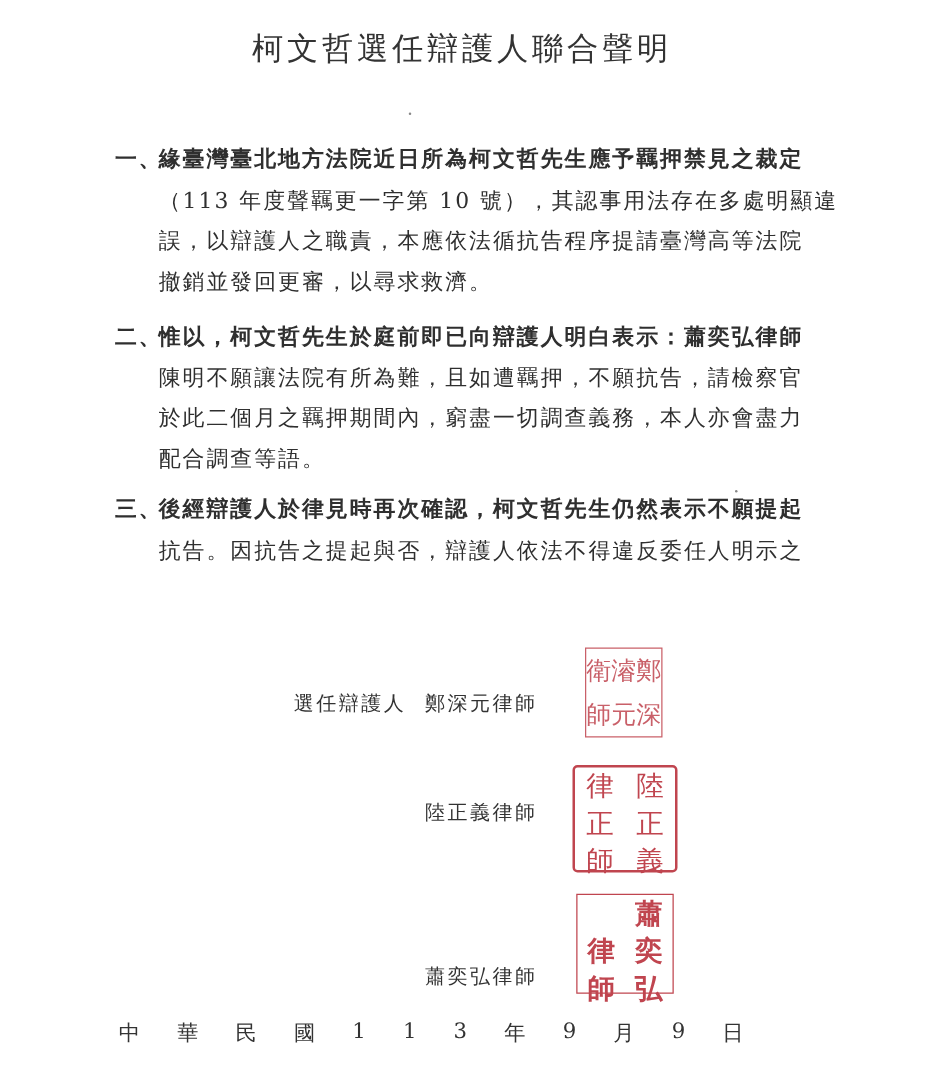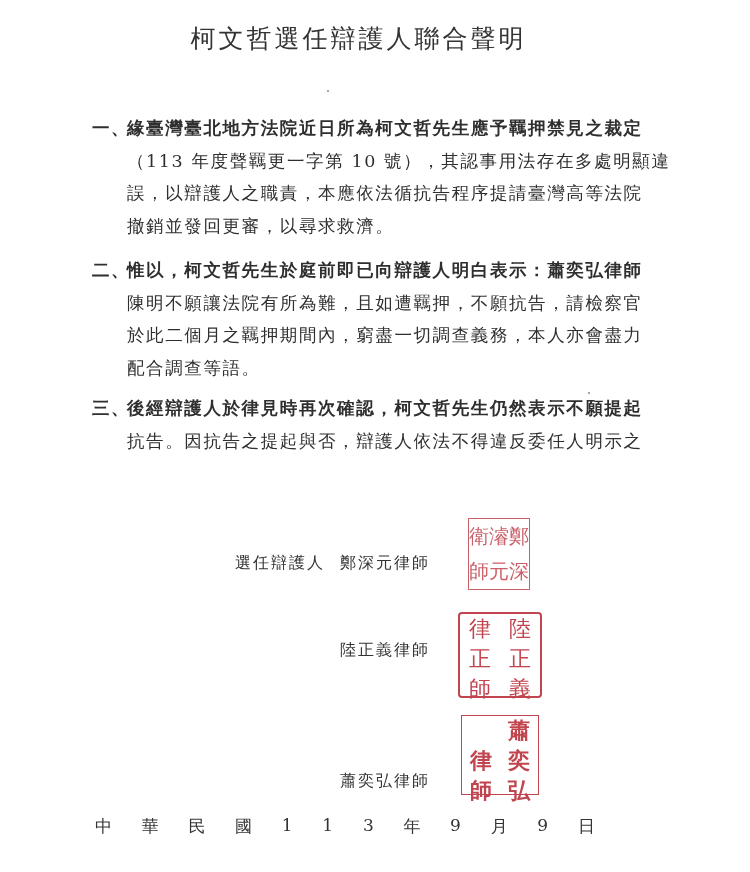--- a/index.html
+++ b/index.html
@@ -2,21 +2,21 @@
 <html><head>
 <meta charset="utf-8">
 <style>
   html, body { margin: 0; padding: 0; background: #ffffff; }
   body {
     width: 750px; height: 872px; position: relative; overflow: hidden;
     font-family: "DejaVu Serif", "Liberation Serif", serif;
     color: #2a2a2a;
   }
   .title {
-    position: absolute; left: 5px; width: 707px; top: 22px;
+    position: absolute; left: 16px; width: 707px; top: 22px;
     text-align: center; font-size: 25px; letter-spacing: 3px; color: #333;
   }
   .para { position: absolute; left: 92px; width: 520px; font-size: 17.5px; color: #2f2f2f; }
   .para .line { height: 32.5px; line-height: 32.5px; white-space: nowrap; letter-spacing: 1.6px; }
   .para .line.first { margin-left: 0; font-weight: bold; }
   .para .line.cont { padding-left: 35px; }
   .marker { display: inline-block; width: 35px; }
   .sig-row { position: absolute; font-size: 16px; letter-spacing: 2px; color: #333; }
   .seal {
     position: absolute; border: 1.5px solid #c0454f; color: #c0454f;

